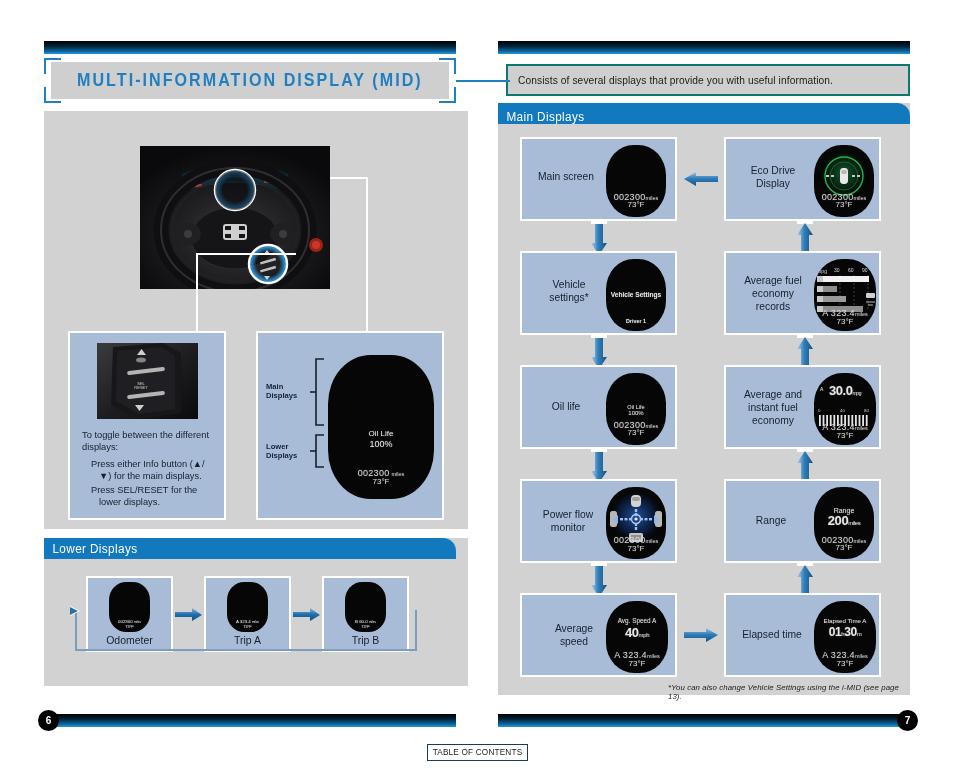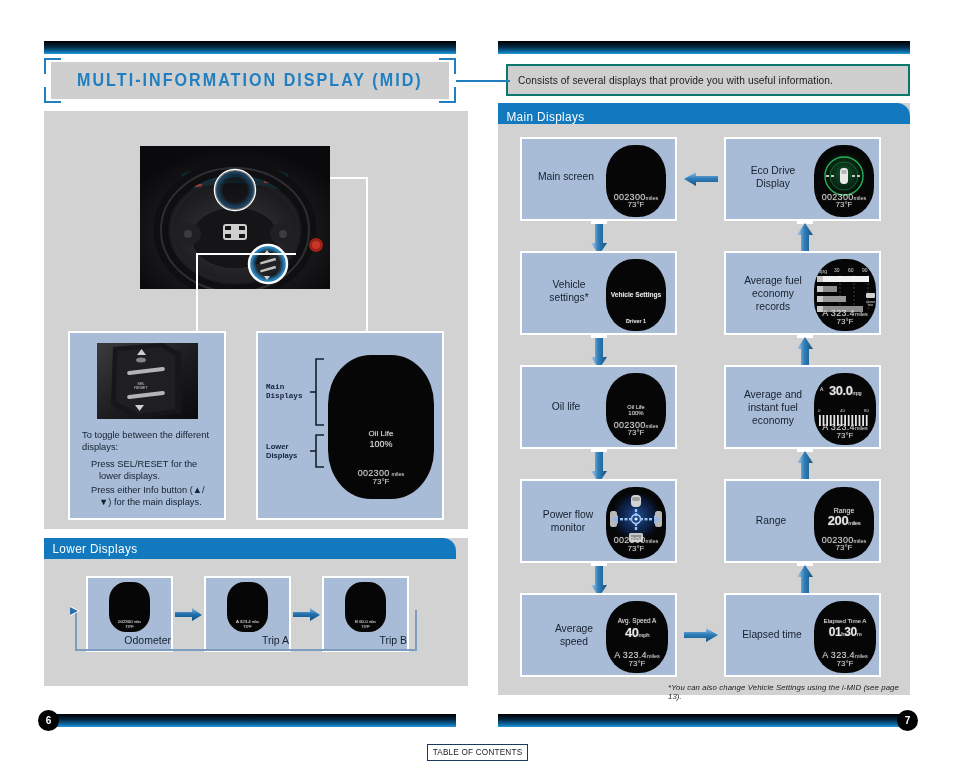--- a/index.html
+++ b/index.html
@@ -122,21 +122,21 @@
   }
   .instr{position:absolute;font-size:9.3px;color:#14202e;line-height:1.32;}
   .instr p{margin:0 0 4px 0;}
   .instr ul{margin:0;padding-left:9px;list-style:none;}
   .instr li{margin-bottom:2px;text-indent:-8px;padding-left:8px;}
 
   .cell-label{
     position:absolute;font-size:10.3px;color:#15202e;line-height:1.25;text-align:center;
   }
   .tile-cap{
-    position:absolute;left:0;right:0;text-align:right;
+    position:absolute;left:0;right:0;text-align:center;
     font-size:10.5px;color:#15202e;
   }
   .white-line{position:absolute;background:#ffffff;}
 </style>
 </head>
 <body>
 
 <div class="page page-left">
 
   <div class="rail" style="left:44px;top:41px;width:412px;"></div>
@@ -244,22 +244,22 @@
           <text x="44" y="46" font-family="Liberation Sans, sans-serif" font-size="4" fill="#d0d0d0" text-anchor="middle">RESET</text>
 
           <rect x="30" y="50" width="38" height="4" rx="2" fill="#cfcfcf" opacity=".85" transform="rotate(-7 49 52)"></rect>
 
           <path d="M38 62 l9 0 -4.5 6 z" fill="#cfcfcf"></path>
         </svg>
       </div>
       <div class="instr" style="left:12px;top:96px;width:134px;">
         <p>To toggle between the different displays:</p>
         <ul>
+          <li>Press either Info button (▲/▼) for the main displays.</li>
           <li>Press SEL/RESET for the lower displays.</li>
-          <li>Press either Info button (▲/▼) for the main displays.</li>
         </ul>
       </div>
     </div>
 
     <div class="tile" style="left:212px;top:220px;width:188px;height:189px;">
       <div class="mid" style="left:70px;top:22px;width:106px;height:144px;border-radius:40%/34%;">
         <div class="mid-txt" style="top:52%;font-size:8px;">Oil Life</div>
         <div class="mid-txt" style="top:59%;font-size:9px;">100%</div>
         <div class="mid-txt mid-bottom" style="bottom:9%;">
           <span class="big">002300</span>
@@ -267,21 +267,21 @@
           <span class="temp">73°F</span>
         </div>
       </div>
 
       <svg width="60" height="160" viewBox="0 0 60 160" style="position:absolute;left:48px;top:18px;">
         <path d="M18 8 L10 8 L10 74 L18 74" fill="none" stroke="#14202e" stroke-width="1.6"></path>
         <path d="M10 41 L4 41" fill="none" stroke="#14202e" stroke-width="1.6"></path>
         <path d="M18 84 L10 84 L10 116 L18 116" fill="none" stroke="#14202e" stroke-width="1.6"></path>
         <path d="M10 100 L4 100" fill="none" stroke="#14202e" stroke-width="1.6"></path>
       </svg>
-      <div class="bracket-lbl" style="left:8px;top:50px;font-family:Liberation Mono, monospace;">
+      <div class="bracket-lbl" style="left:8px;top:50px;">
         <span>Main</span><br>
         <span>Displays</span>
       </div>
       <div class="bracket-lbl" style="left:8px;top:110px;">
         <span>Lower</span><br>
         <span>Displays</span>
       </div>
     </div>
   </div>
 

